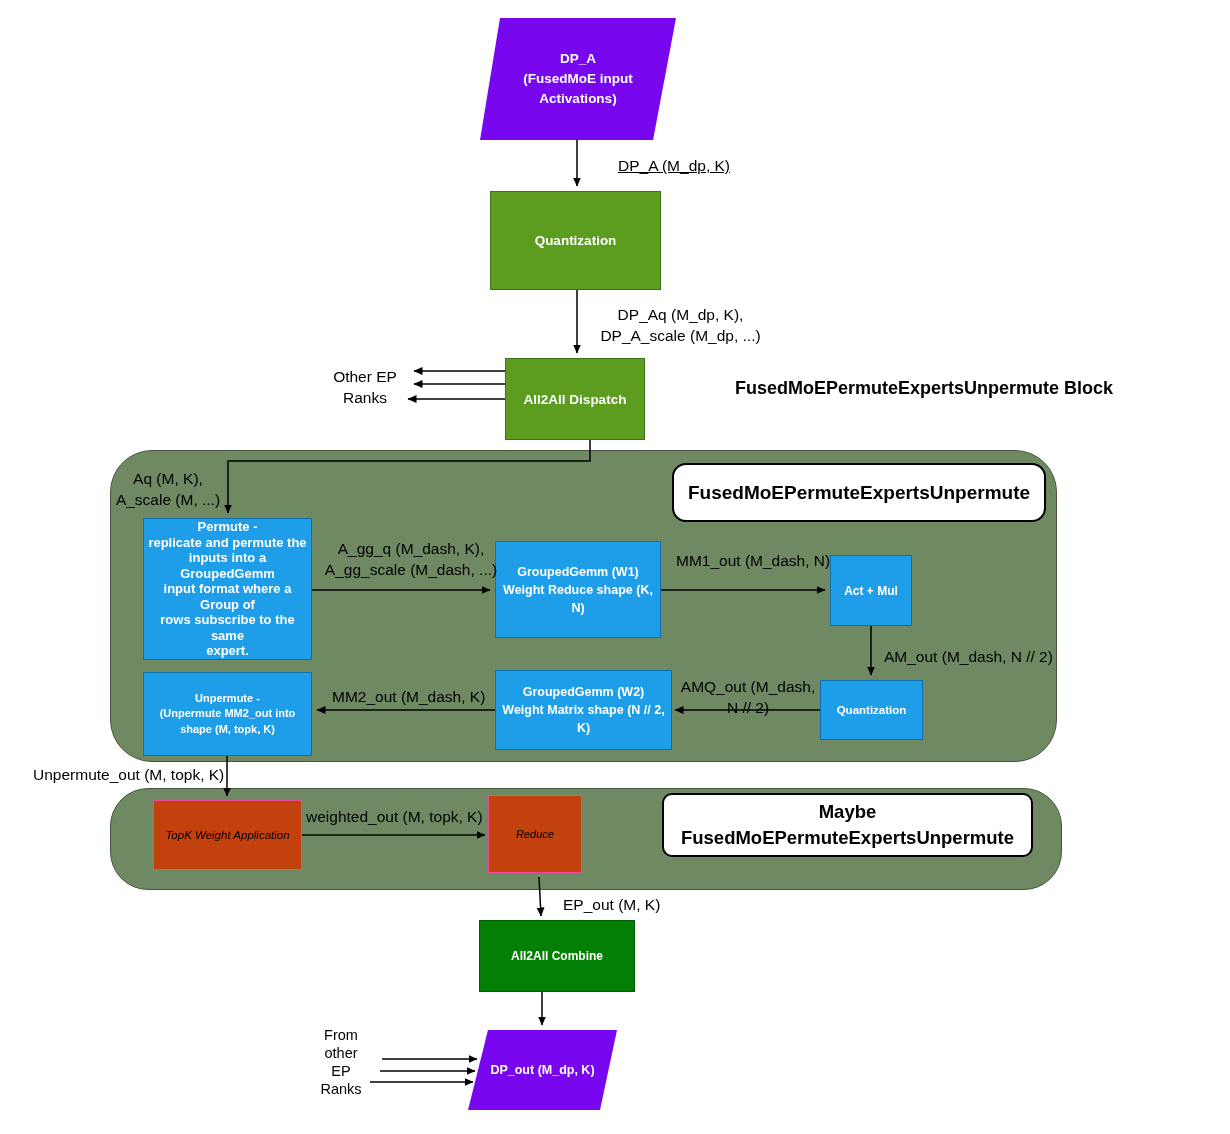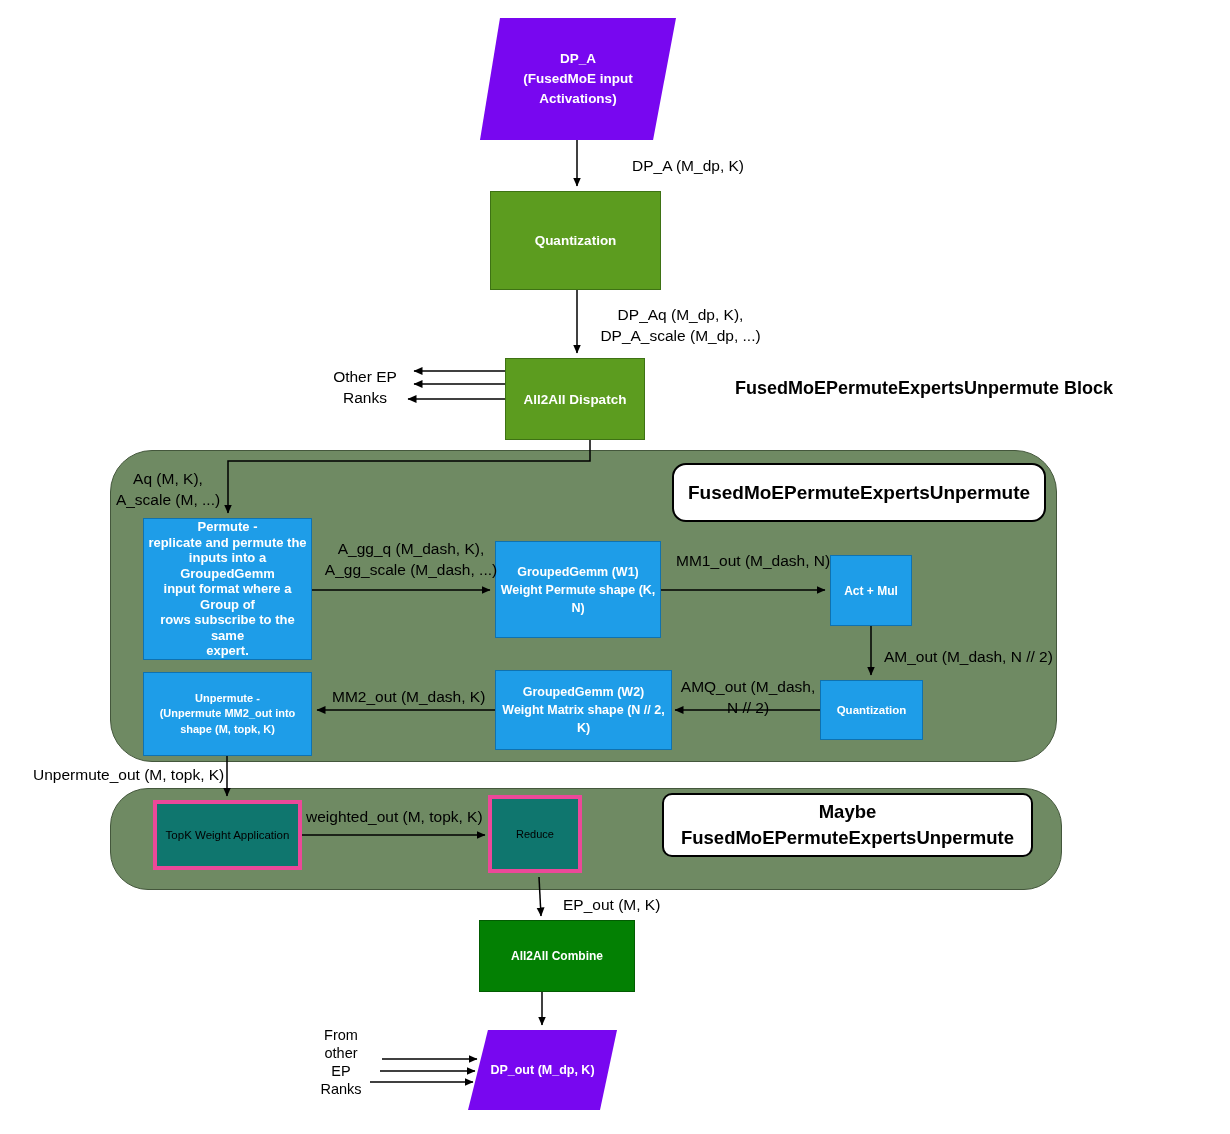--- a/index.html
+++ b/index.html
@@ -3,21 +3,21 @@
 <meta charset="utf-8">
 <style>
   html,body{margin:0;padding:0;background:#ffffff;}
   body{width:1230px;height:1134px;position:relative;font-family:"Liberation Sans",sans-serif;overflow:hidden;}
   .container{position:absolute;background:#6F8A63;border:1.5px solid #44573c;border-radius:42px;z-index:1;}
   #connectors{position:absolute;left:0;top:0;z-index:2;}
   .node{position:absolute;display:flex;align-items:center;justify-content:center;text-align:center;color:#ffffff;font-weight:bold;white-space:pre-line;z-index:3;box-sizing:border-box;}
   .blue{background:#1E9DE8;border:1px solid #0f72b0;}
   .green{background:#5C9C1F;border:1px solid #3E7214;}
   .darkgreen{background:#038003;border:1px solid #025c02;}
-  .gray{background:#0f766e;border:4px solid #ec4899;color:#000;font-weight:normal;}
+  .gray{background:#c2410c;border:1px solid #ec4899;color:#000;font-weight:normal;font-style:italic;}
   .par{position:absolute;display:flex;align-items:center;justify-content:center;text-align:center;color:#fff;font-weight:bold;white-space:pre-line;z-index:3;background:#7807F0;}
   .par-top{clip-path:polygon(10.2% 0,100% 0,88.3% 100%,0 100%);}
   .par-bottom{clip-path:polygon(13.4% 0,100% 0,88.6% 100%,0 100%);}
   .whitebox{position:absolute;background:#ffffff;border:2px solid #000;border-radius:14px;display:flex;align-items:center;justify-content:center;text-align:center;font-weight:bold;color:#000;white-space:pre-line;z-index:3;}
   .elabel{position:absolute;color:#000;font-size:15.5px;line-height:21px;white-space:pre-line;z-index:4;text-align:center;}
   .left-align{text-align:left;}
   .title{position:absolute;font-weight:bold;font-size:18px;color:#000;z-index:4;white-space:nowrap;}
 </style>
 </head>
 <body>
@@ -64,21 +64,21 @@
 <div class="whitebox" style="left:672px;top:463px;width:370px;height:55px;font-size:19px;">FusedMoEPermuteExpertsUnpermute</div>
 
 <div class="node blue" style="left:143px;top:518px;width:169px;height:142px;font-size:13px;line-height:15.5px;padding:4px;">Permute -
 replicate and permute the
 inputs into a GroupedGemm
 input format where a Group of
 rows subscribe to the same
 expert.</div>
 
 <div class="node blue" style="left:495px;top:541px;width:166px;height:97px;font-size:12.5px;line-height:18px;">GroupedGemm (W1)
-Weight Permute shape (K, N)</div>
+Weight Reduce shape (K, N)</div>
 
 <div class="node blue" style="left:830px;top:555px;width:82px;height:71px;font-size:12px;">Act + Mul</div>
 
 <div class="node blue" style="left:820px;top:680px;width:103px;height:60px;font-size:11.5px;">Quantization</div>
 
 <div class="node blue" style="left:495px;top:670px;width:177px;height:80px;font-size:12.5px;line-height:18px;">GroupedGemm (W2)
 Weight Matrix shape (N // 2, K)</div>
 
 <div class="node blue" style="left:143px;top:672px;width:169px;height:84px;font-size:11px;line-height:15.5px;">Unpermute -
 (Unpermute MM2_out  into
@@ -90,21 +90,21 @@
 
 <div class="whitebox" style="left:662px;top:793px;width:367px;height:60px;font-size:18.5px;line-height:26px;border-radius:10px;">Maybe
 FusedMoEPermuteExpertsUnpermute</div>
 
 <div class="node darkgreen" style="left:479px;top:920px;width:156px;height:72px;font-size:12px;">All2All Combine</div>
 
 <div class="par par-bottom" style="left:468px;top:1030px;width:149px;height:80px;font-size:12.5px;">DP_out (M_dp, K)</div>
 
 <div class="title" style="left:735px;top:378px;">FusedMoEPermuteExpertsUnpermute Block</div>
 
-<div class="elabel left-align" style="left:632px;top:155px;">DP_A (M_dp, K)</div>
+<div class="elabel left-align" style="left:618px;top:155px;text-decoration:underline;">DP_A (M_dp, K)</div>
 <div class="elabel" style="left:598px;top:304px;width:165px;">DP_Aq (M_dp, K),
 DP_A_scale (M_dp, ...)</div>
 <div class="elabel" style="left:330px;top:366px;width:70px;">Other EP
 Ranks</div>
 <div class="elabel" style="left:103px;top:468px;width:130px;">Aq (M, K),
 A_scale (M, ...)</div>
 <div class="elabel" style="left:324px;top:538px;width:174px;">A_gg_q (M_dash, K),
 A_gg_scale (M_dash, ...)</div>
 <div class="elabel left-align" style="left:676px;top:550px;">MM1_out (M_dash, N)</div>
 <div class="elabel left-align" style="left:884px;top:646px;">AM_out (M_dash, N // 2)</div>

